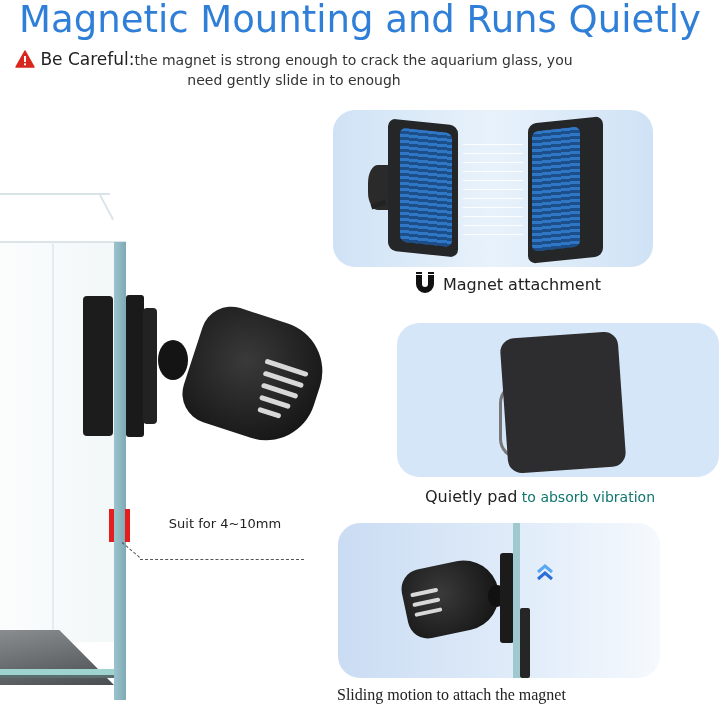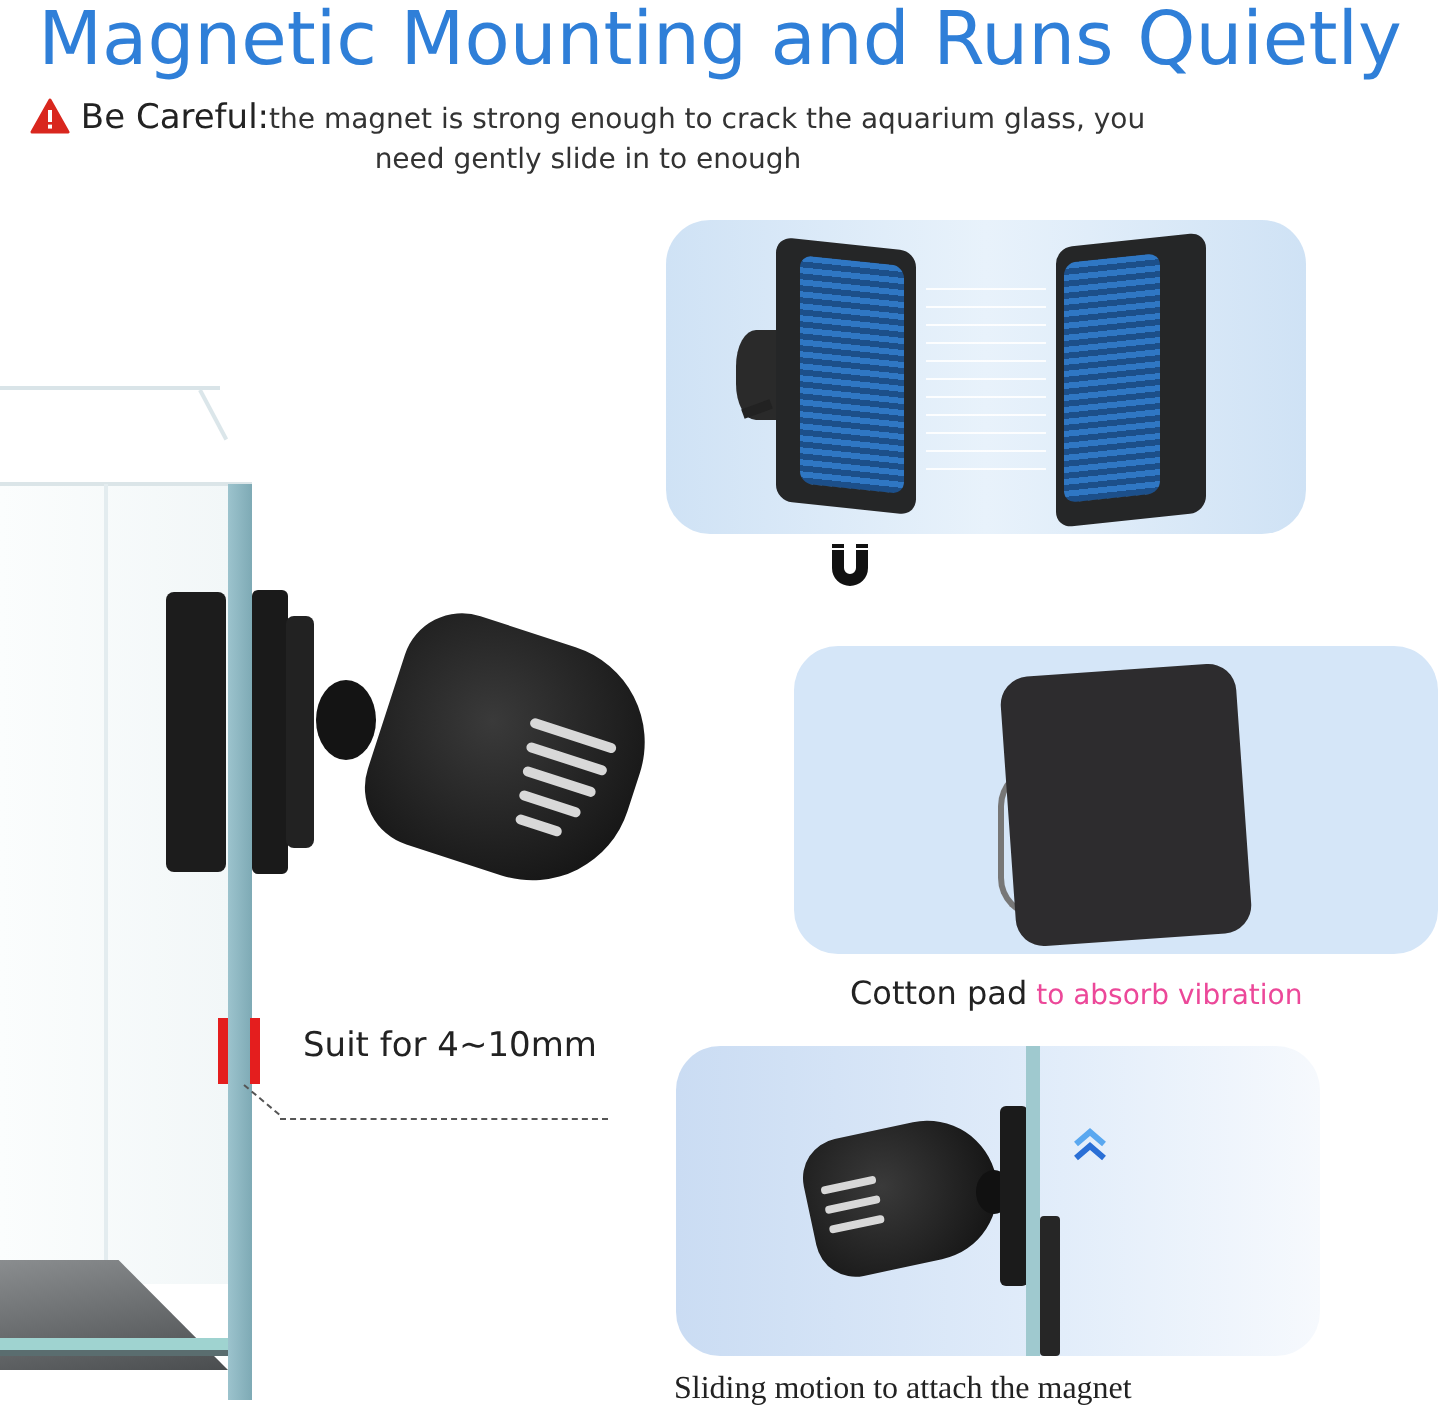--- a/index.html
+++ b/index.html
@@ -19,30 +19,30 @@
   .tank-bottom{position:absolute;left:0;top:669px;width:126px;height:6px;background:#9fd3d0;}
   .tank-bottom2{position:absolute;left:0;top:675px;width:126px;height:3px;background:#5a6d6f;}
   .inner-plate{position:absolute;left:83px;top:296px;width:30px;height:140px;background:#1c1c1c;border-radius:4px;}
   .outer-plate{position:absolute;left:126px;top:295px;width:18px;height:142px;background:#1a1a1a;border-radius:3px;}
   .outer-ring{position:absolute;left:143px;top:308px;width:14px;height:116px;background:#222;border-radius:4px;}
   .ball{position:absolute;left:158px;top:340px;width:30px;height:40px;background:#141414;border-radius:50%;}
   .pump{position:absolute;left:190px;top:316px;width:130px;height:120px;background:radial-gradient(circle at 40% 40%,#3a3a3a,#0e0e0e);border-radius:30px 50px 50px 30px;transform:rotate(18deg);}
   .pump-slot{position:absolute;height:5px;background:#d8d8d8;border-radius:3px;}
   .red1{position:absolute;left:109px;top:509px;width:5px;height:33px;background:#e41e1e;}
   .red2{position:absolute;left:125px;top:509px;width:5px;height:33px;background:#e41e1e;}
-  .suit{position:absolute;left:140px;top:515px;width:170px;text-align:center;font-size:17px;line-height:17px;color:#222;}
+  .suit{position:absolute;left:140px;top:515px;width:170px;text-align:center;font-size:13px;line-height:17px;color:#222;}
   .dash{position:absolute;left:140px;top:559px;width:164px;border-top:1px dashed #555;}
   .dash-diag{position:absolute;left:122px;top:542px;width:23px;border-top:1px dashed #555;transform-origin:left;transform:rotate(40deg);}
   
   .panel{position:absolute;border-radius:22px;overflow:hidden;}
   .p1{left:333px;top:110px;width:320px;height:157px;background:linear-gradient(90deg,#cfe2f5,#e8f2fb 50%,#cfe2f5);}
   .p2{left:397px;top:323px;width:322px;height:154px;background:#d5e6f8;}
   .p3{left:338px;top:523px;width:322px;height:155px;background:linear-gradient(90deg,#cadcf3,#e2edfa 60%,#f6f9fd);}
   .cap{position:absolute;font-size:16px;color:#222;white-space:nowrap;}
-  .cap .s{font-size:14px;color:#ec4899;}
+  .cap .s{font-size:14px;color:#0f766e;}
   .mag-plate{position:absolute;background:#252627;border-radius:8px;}
   .mag-face{position:absolute;border-radius:6px;background:repeating-linear-gradient(0deg,#1c4f8a 0 3px,#2f77c4 3px 6px);}
   .beams{position:absolute;left:130px;top:30px;width:60px;height:95px;background:repeating-linear-gradient(0deg,rgba(255,255,255,0.9) 0 1px,transparent 1px 9px);}
   .felt{position:absolute;left:107px;top:12px;width:118px;height:135px;background:#2d2c2e;border-radius:14px;transform:rotate(-4deg);}
   .glass-v{position:absolute;left:175px;top:0;width:7px;height:155px;background:#9fc9cf;}
   .mini-pump{position:absolute;left:66px;top:40px;width:95px;height:70px;background:radial-gradient(circle at 40% 40%,#3a3a3a,#0e0e0e);border-radius:20px 35px 35px 20px;transform:rotate(-12deg);}
   .mini-plate{position:absolute;left:162px;top:30px;width:14px;height:90px;background:#1b1b1b;border-radius:3px;}
   .mini-plate2{position:absolute;left:182px;top:85px;width:10px;height:70px;background:#262626;border-radius:2px;}
   .chev{position:absolute;left:198px;top:40px;color:#2d7fe0;font-size:16px;line-height:10px;font-weight:bold;}
 </style>
@@ -101,29 +101,29 @@
   <div class="beams"></div>
   <div class="mag-plate" style="left:195px;top:10px;width:75px;height:140px;transform:skewY(-6deg);">
     <div class="mag-face" style="left:4px;top:8px;width:48px;height:120px;"></div>
   </div>
 </div>
 <div class="cap" style="left:413px;top:272px;">
   <svg width="24" height="22" viewBox="0 0 24 22" style="vertical-align:-4px;margin-right:6px;">
       <path d="M3 3 H9 V12 A3 3 0 0 0 15 12 V3 H21 V12 A9 9 0 0 1 3 12 Z" fill="#111"></path>
       <rect x="3" y="0" width="6" height="2" fill="#111"></rect>
       <rect x="15" y="0" width="6" height="2" fill="#111"></rect>
-    </svg>
+    </svg><span>Magnet attachment</span>
 </div>
 
 <div class="panel p2">
   <div style="position:absolute;left:102px;top:60px;width:20px;height:70px;border:3px solid #777;border-right:none;border-radius:20px 0 0 20px;"></div>
   <div class="felt"></div>
 </div>
 <div class="cap" style="left:425px;top:487px;">
-  <span>Cotton pad</span><span class="s"> to absorb vibration</span>
+  <span>Quietly pad</span><span class="s"> to absorb vibration</span>
 </div>
 
 <div class="panel p3">
   <div class="mini-pump">
     <div class="pump-slot" style="left:8px;top:22px;width:28px;height:4px;"></div>
     <div class="pump-slot" style="left:8px;top:32px;width:28px;height:4px;"></div>
     <div class="pump-slot" style="left:8px;top:42px;width:28px;height:4px;"></div>
   </div>
   <div style="position:absolute;left:150px;top:62px;width:18px;height:22px;background:#111;border-radius:50%;"></div>
   <div class="mini-plate"></div>

